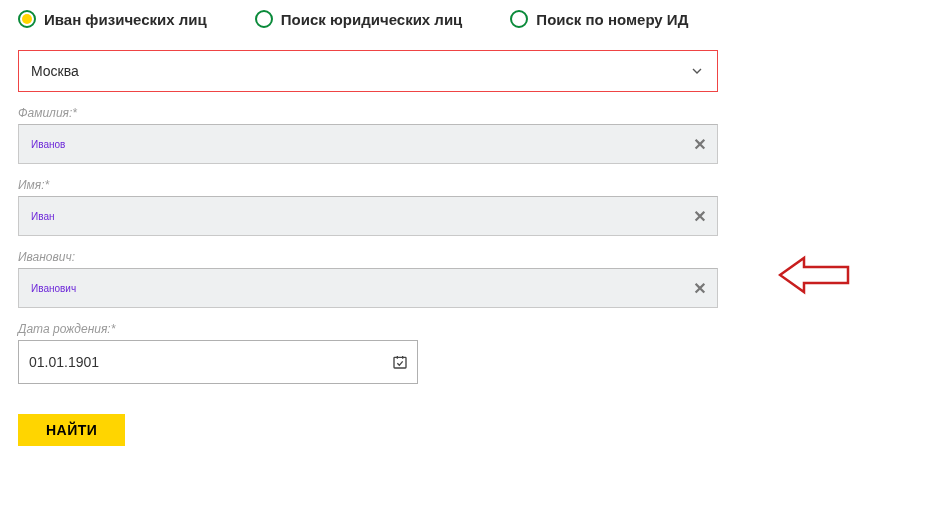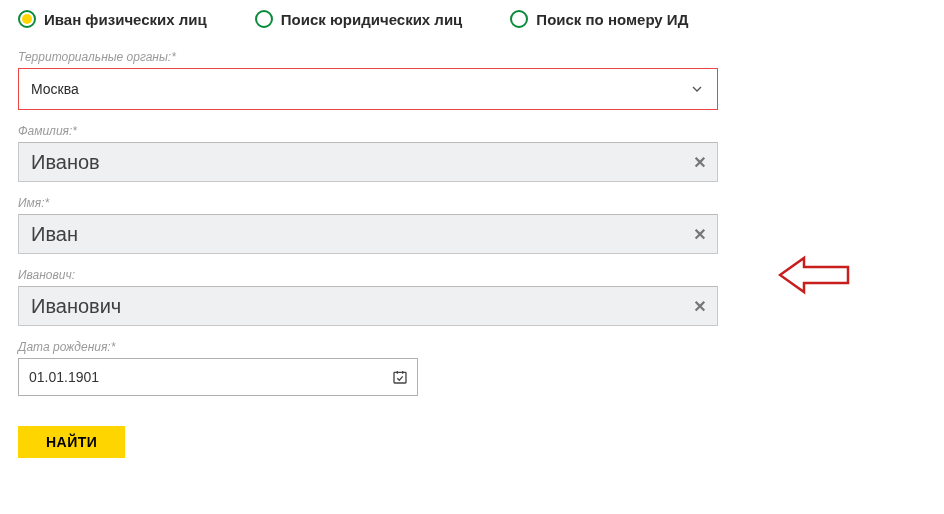--- a/index.html
+++ b/index.html
@@ -74,22 +74,22 @@
       position: relative;
       width: 100%;
     }
     .text-input {
       width: 100%;
       height: 40px;
       border: 1px solid #c9c9c9;
       border-top-color: #bababa;
       background: #eef0f1;
       padding: 0 36px 0 12px;
-      font-size: 20px;
-      color: #404040;
+      font-size: 10px;
+      color: #6d28d9;
       outline: none;
     }
     .clear-btn {
       position: absolute;
       right: 8px;
       top: 50%;
       transform: translateY(-50%);
       width: 20px;
       height: 20px;
       background: none;
@@ -101,21 +101,21 @@
       display: flex;
       align-items: center;
       justify-content: center;
     }
     .date-wrap {
       width: 400px;
       position: relative;
     }
     .date-input {
       width: 100%;
-      height: 38px;
+      height: 44px;
       border: 1px solid #b0b0b0;
       background: #ffffff;
       padding: 0 36px 0 10px;
       font-size: 14px;
       color: #333;
       outline: none;
     }
     .calendar-btn {
       position: absolute;
       right: 8px;
@@ -166,21 +166,20 @@
     </div>
     <div class="tab">
       <span class="radio"></span>
       <span>Поиск по номеру ИД</span>
     </div>
   </div>
 
   <div class="form-area">
 
     <div class="field-row">
-      <label class="field-label">Территориальные органы:*</label>
       <div class="select-box">
         <span>Москва</span>
         <svg class="chevron-down" viewBox="0 0 24 24" fill="none" stroke="#555" stroke-width="2">
             <polyline points="6 9 12 15 18 9"></polyline>
           </svg>
       </div>
     </div>
 
     <div class="field-row">
       <label class="field-label">Фамилия:*</label>

